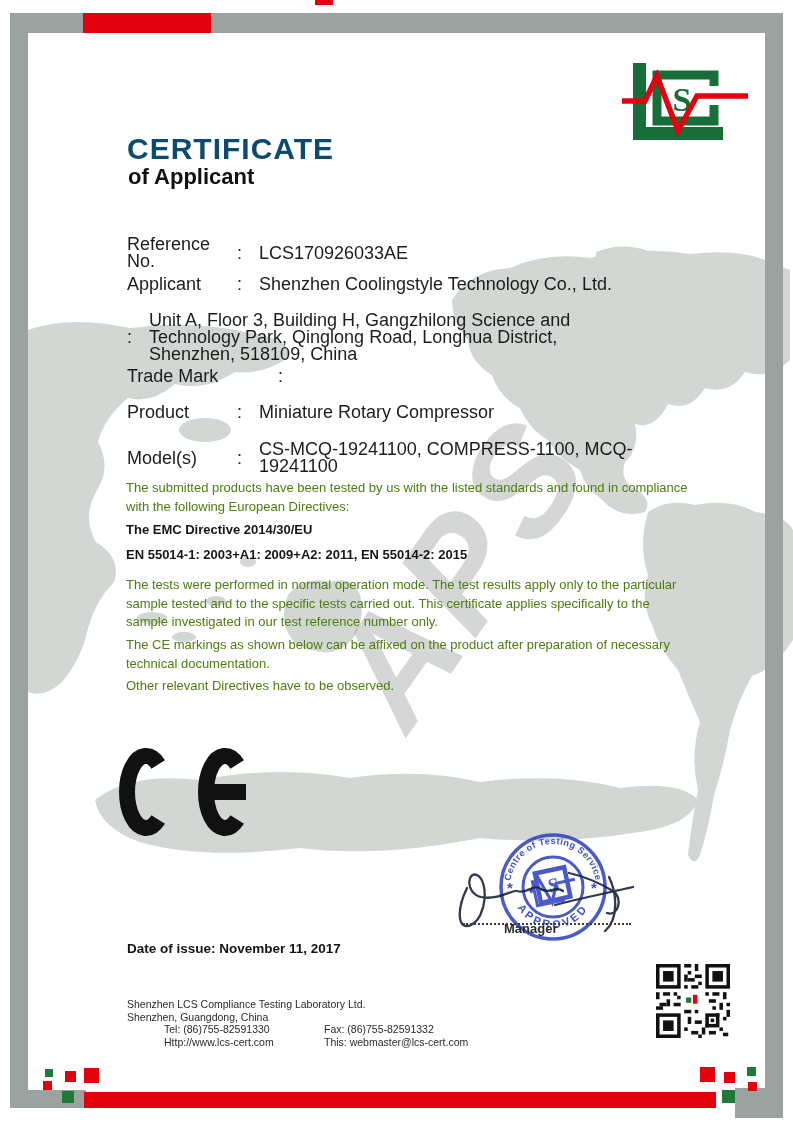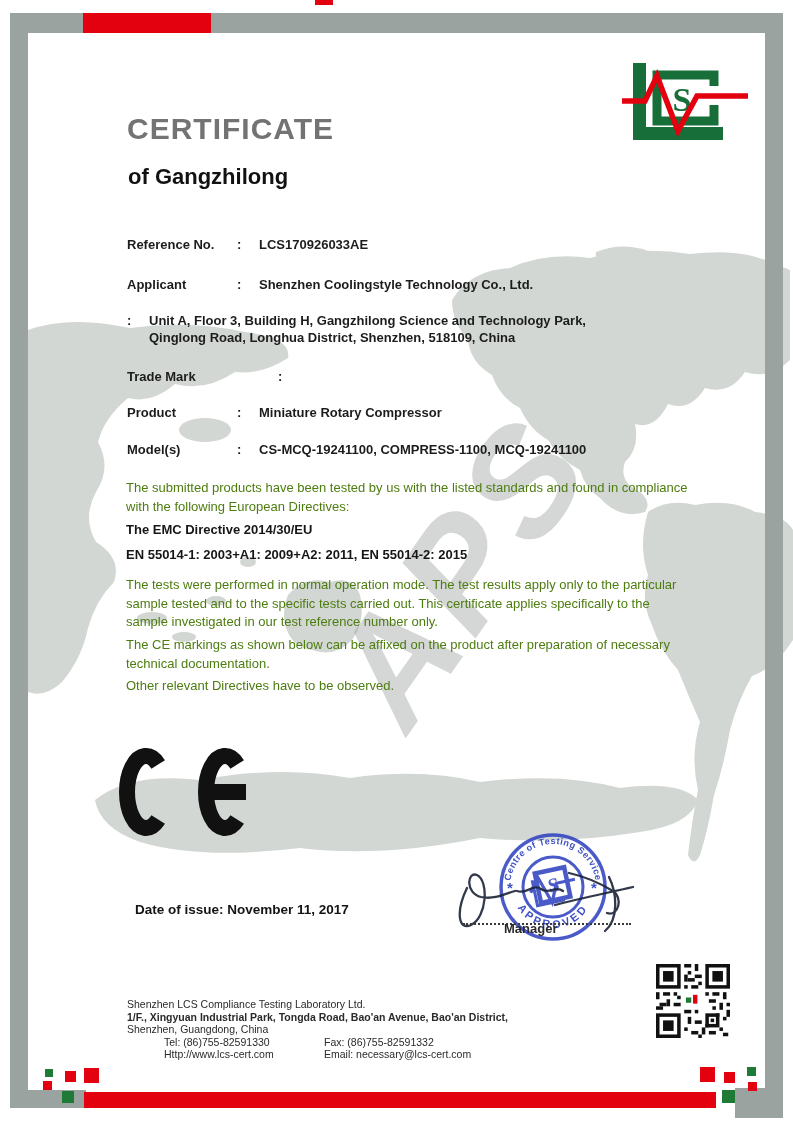--- a/index.html
+++ b/index.html
@@ -23,40 +23,40 @@
   .sq.redc{background:#e3000f;}
 
   
   .map{left:0;top:0;z-index:1;}
   .watermark{left:260px;top:420px;width:400px;height:300px;z-index:2;
      display:flex;align-items:center;justify-content:center;
      transform:rotate(-55deg);font-style:italic;font-weight:bold;
      font-size:150px;letter-spacing:8px;color:rgba(128,137,132,0.34);}
 
   
-  .title{left:127px;top:112px;font-size:30px;font-weight:bold;letter-spacing:1px;z-index:3;color:#737373;}
+  .title{left:127px;top:132px;font-size:30px;font-weight:bold;letter-spacing:1px;z-index:3;color:#0c4a6e;}
   .subtitle{left:128px;top:164px;font-size:22px;font-weight:bold;z-index:3;color:#111;}
 
   
-  .field{left:127px;width:580px;display:flex;z-index:3;font-size:13px;font-weight:bold;line-height:17px;}
+  .field{left:127px;width:580px;display:flex;z-index:3;font-size:18px;font-weight:normal;line-height:17px;align-items:center;}
   .field .lbl{width:110px;flex:none;}
   .field .col{width:22px;flex:none;}
   .field .val{width:440px;}
 
   
   .para{left:126px;width:566px;font-size:13px;line-height:18.5px;z-index:3;color:#4d7c0f;}
   .para.bold{font-weight:bold;color:#161616;}
 
   
   .stampwrap{z-index:4;}
   .sig{z-index:5;}
   .dotline{left:463px;top:905px;width:168px;height:18px;border-bottom:2px dotted #3a3a3a;z-index:6;}
   .manager{left:504px;top:921px;font-size:13px;font-weight:600;color:#2b2b2b;z-index:6;}
 
-  .dateline{left:127px;top:902px;font-size:13.5px;font-weight:bold;z-index:3;color:#141414;margin-left:8px;}
+  .dateline{left:127px;top:941px;font-size:13.5px;font-weight:bold;z-index:3;color:#141414;}
 
   
   .footer{left:127px;top:998px;width:470px;font-size:10.5px;line-height:12.5px;z-index:3;color:#2a2a2a;}
   .footer .b{font-weight:bold;}
   .footer .row{display:flex;margin-left:37px;}
   .footer .c1{width:160px;flex:none;}
   .pageind{left:607px;top:1093px;font-size:14px;font-weight:bold;letter-spacing:2px;z-index:3;color:#111;}
   .qr{left:656px;top:964px;z-index:3;}
   .celogo{left:112px;top:742px;z-index:3;}
   .lcslogo{left:618px;top:58px;z-index:3;}
@@ -113,21 +113,21 @@
 
   <svg class="abs lcslogo" width="135" height="95" viewBox="0 0 135 95">
     <rect x="15" y="5" width="13" height="77" fill="#186e38"></rect>
     <rect x="15" y="69" width="90" height="13" fill="#186e38"></rect>
     <path d="M96 28 L96 17 L39 17 L39 63 L96 63 L96 47" fill="none" stroke="#186e38" stroke-width="9"></path>
     <text x="64" y="53" text-anchor="middle" font-family="Liberation Serif, serif" font-size="34" font-weight="bold" fill="#186e38">S</text>
     <polyline points="4,43 27,43 39,18 60,73 79,38 130,38" fill="none" stroke="#e3000f" stroke-width="5.5" stroke-linejoin="miter"></polyline>
   </svg>
 
   <div class="abs title">CERTIFICATE</div>
-  <div class="abs subtitle">of Gangzhilong</div>
+  <div class="abs subtitle">of Applicant</div>
 
   <div class="abs field" style="top:236px;">
     <span class="lbl">Reference No.</span>
     <span class="col">:</span>
     <span class="val">LCS170926033AE</span>
   </div>
   <div class="abs field" style="top:276px;">
     <span class="lbl">Applicant</span>
     <span class="col">:</span>
     <span class="val">Shenzhen Coolingstyle Technology Co., Ltd.</span>
@@ -198,29 +198,28 @@
       <path d="M118 72 C140 66 170 60 196 54"></path>
     </g>
   </svg>
   <div class="abs dotline"></div>
   <div class="abs manager">Manager</div>
 
   <div class="abs dateline">Date of issue: November 11, 2017</div>
 
   <div class="abs footer">
     <div>Shenzhen LCS Compliance Testing Laboratory Ltd.</div>
-    <div class="b">1/F., Xingyuan Industrial Park, Tongda Road, Bao'an Avenue, Bao'an District,</div>
     <div>Shenzhen, Guangdong, China</div>
     <div class="row">
       <span class="c1">Tel: (86)755-82591330</span>
       <span>Fax: (86)755-82591332</span>
     </div>
     <div class="row">
       <span class="c1">Http://www.lcs-cert.com</span>
-      <span>Email: necessary@lcs-cert.com</span>
+      <span>This: webmaster@lcs-cert.com</span>
     </div>
   </div>
 
   <svg class="abs qr" width="74" height="74" viewBox="0 0 84 84">
     <rect x="0" y="0" width="84" height="84" fill="#fff"></rect>
     <g fill="#111">
       <rect x="0" y="0" width="28" height="28"></rect>
         <rect x="56" y="0" width="28" height="28"></rect>
         <rect x="0" y="56" width="28" height="28"></rect>
       <rect x="56" y="56" width="16" height="16"></rect>

